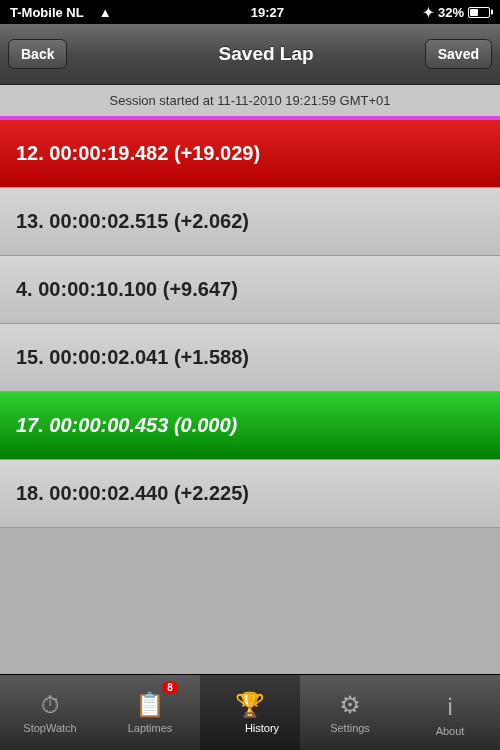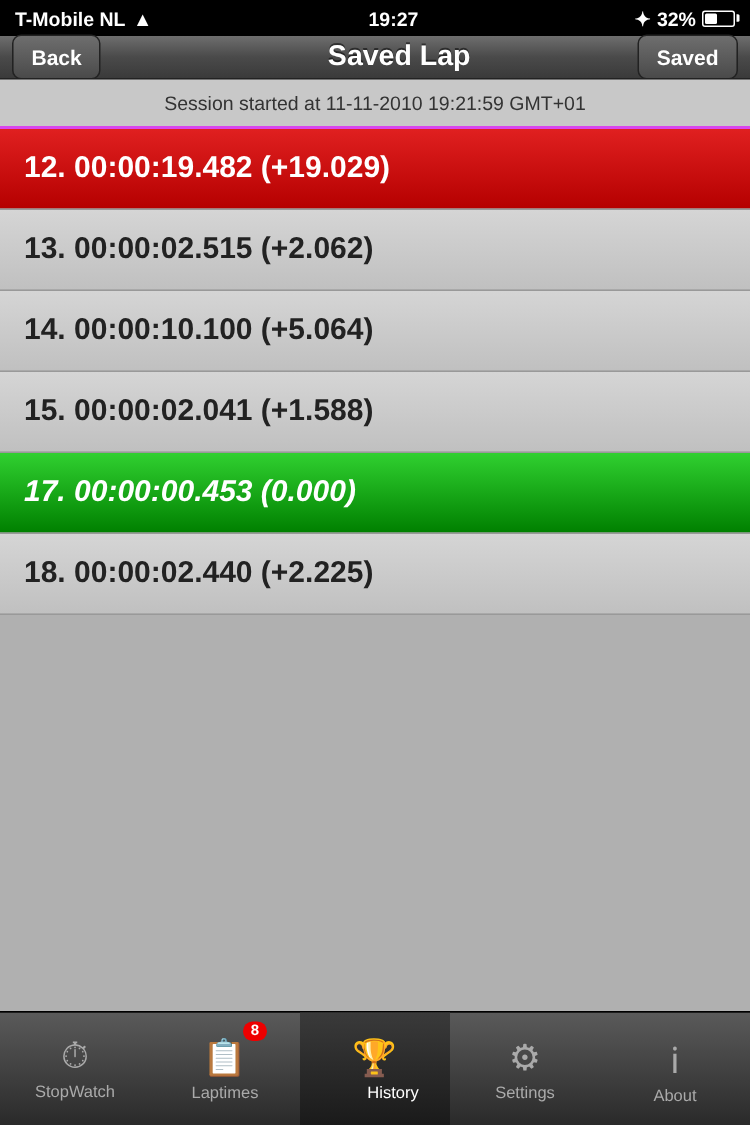--- a/index.html
+++ b/index.html
@@ -19,21 +19,21 @@
       background: #000;
       color: #fff;
       font-size: 13px;
       font-weight: 600;
       padding: 4px 10px;
       display: flex;
       justify-content: space-between;
       align-items: center;
       height: 24px;
     }
-    .status-left { display: flex; align-items: center; gap: 5px; }
+    .status-left { display: flex; align-items: center; gap: 15px; }
     .status-right { display: flex; align-items: center; gap: 4px; }
     .battery {
       border: 1.5px solid #fff;
       border-radius: 2px;
       width: 22px;
       height: 11px;
       display: flex;
       align-items: center;
       padding: 1px;
       position: relative;
@@ -52,21 +52,21 @@
     .battery-fill {
       background: #fff;
       height: 100%;
       border-radius: 1px;
       width: 44%;
     }
 
     
     .nav-bar {
       background: linear-gradient(180deg, #6e6e6e 0%, #4a4a4a 50%, #3a3a3a 100%);
-      height: 29px;
+      height: 61px;
       display: flex;
       align-items: center;
       justify-content: space-between;
       padding: 0 8px;
       border-bottom: 1px solid #222;
       gap: 16px;
     }
     .nav-btn {
       background: linear-gradient(180deg, #6e6e6e 0%, #4a4a4a 100%);
       border: 1px solid #222;
@@ -87,35 +87,35 @@
       padding-left: 40px;
     }
 
     
     .session-header {
       background: #c8c8c8;
       padding: 8px 10px;
       text-align: center;
       font-size: 13px;
       color: #333;
-      border-bottom: 2px solid #d946ef;
+      border-bottom: 4px solid #d946ef;
     }
 
     
     .lap-list {
       flex: 1;
       overflow-y: auto;
       background: #b0b0b0;
     }
 
     .lap-row {
       display: flex;
       align-items: center;
       padding: 0 16px;
-      height: 54px;
+      height: 68px;
       border-bottom: 1px solid #999;
       background: linear-gradient(180deg, #d5d5d5 0%, #c0c0c0 100%);
       text-align: center;
     }
     .lap-row.red {
       background: linear-gradient(180deg, #e02020 0%, #b50000 100%);
     }
     .lap-row.green {
       background: linear-gradient(180deg, #30d030 0%, #008000 100%);
       font-style: italic;
@@ -208,21 +208,21 @@
 </div>
 
 <div class="lap-list" id="lap-list">
     <div class="lap-row red">
       <span class="lap-text">12. 00:00:19.482 (+19.029)</span>
     </div>
     <div class="lap-row">
       <span class="lap-text">13. 00:00:02.515 (+2.062)</span>
     </div>
     <div class="lap-row">
-      <span class="lap-text">14. 00:00:10.100 (+5.064)</span>
+      <span class="lap-text">4. 00:00:10.100 (+9.647)</span>
     </div>
     <div class="lap-row">
       <span class="lap-text">15. 00:00:02.041 (+1.588)</span>
     </div>
     <div class="lap-row green">
       <span class="lap-text">17. 00:00:00.453 (0.000)</span>
     </div>
     <div class="lap-row">
       <span class="lap-text">18. 00:00:02.440 (+2.225)</span>
     </div>

